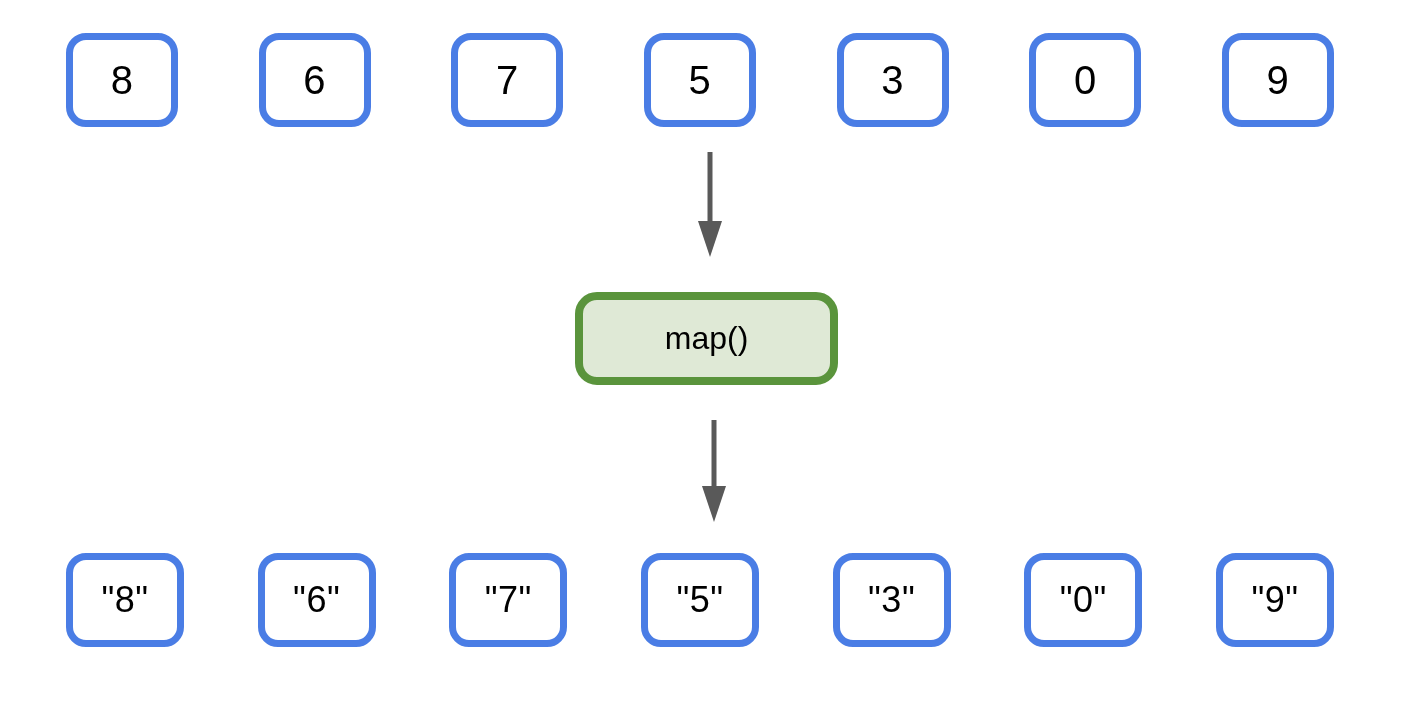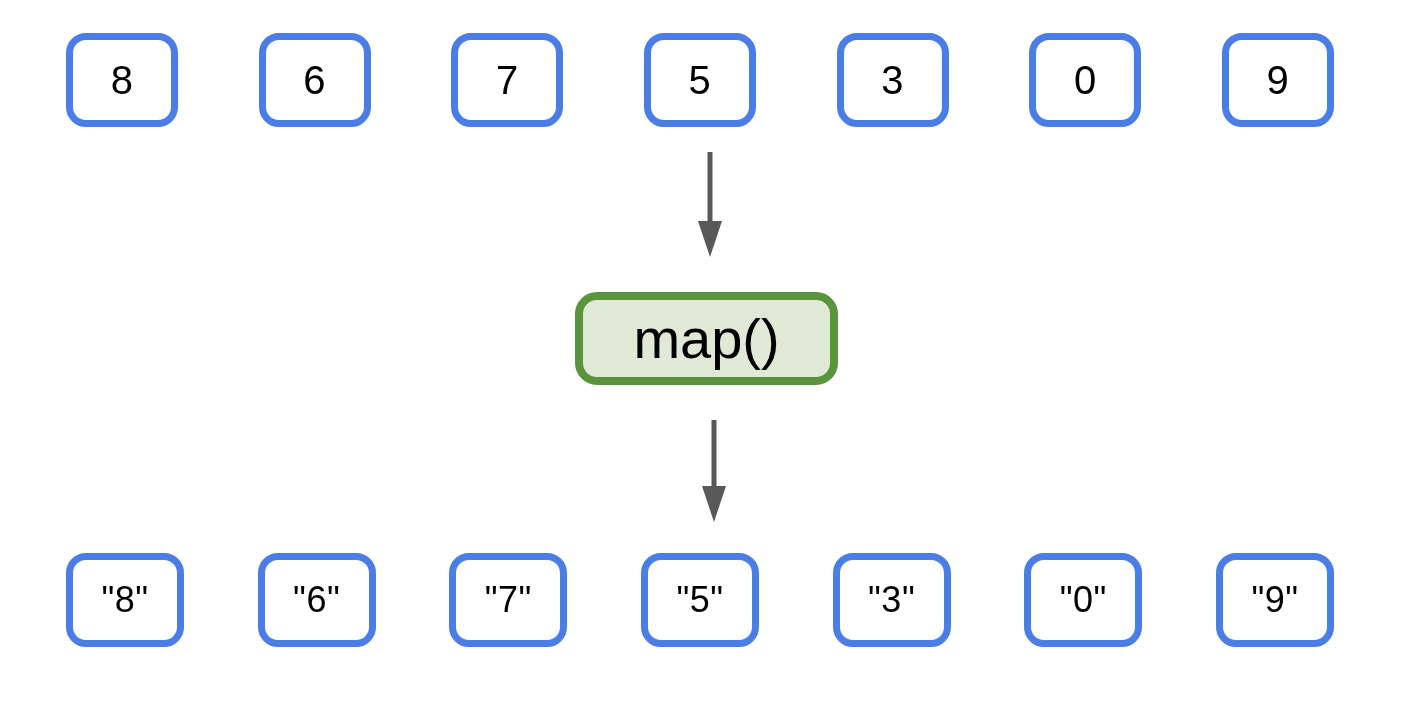--- a/index.html
+++ b/index.html
@@ -52,21 +52,21 @@
     left: 575px;
     top: 292px;
     width: 263px;
     height: 93px;
     background: #dfe9d6;
     border: 8px solid #5a943c;
     border-radius: 22px;
     display: flex;
     align-items: center;
     justify-content: center;
-    font-size: 56px;
+    font-size: 32px;
     font-weight: 500;
     color: #000000;
   }
 </style>
 </head>
 <body>
 
 <div class="canvas">
 
   <div class="row row-top">

